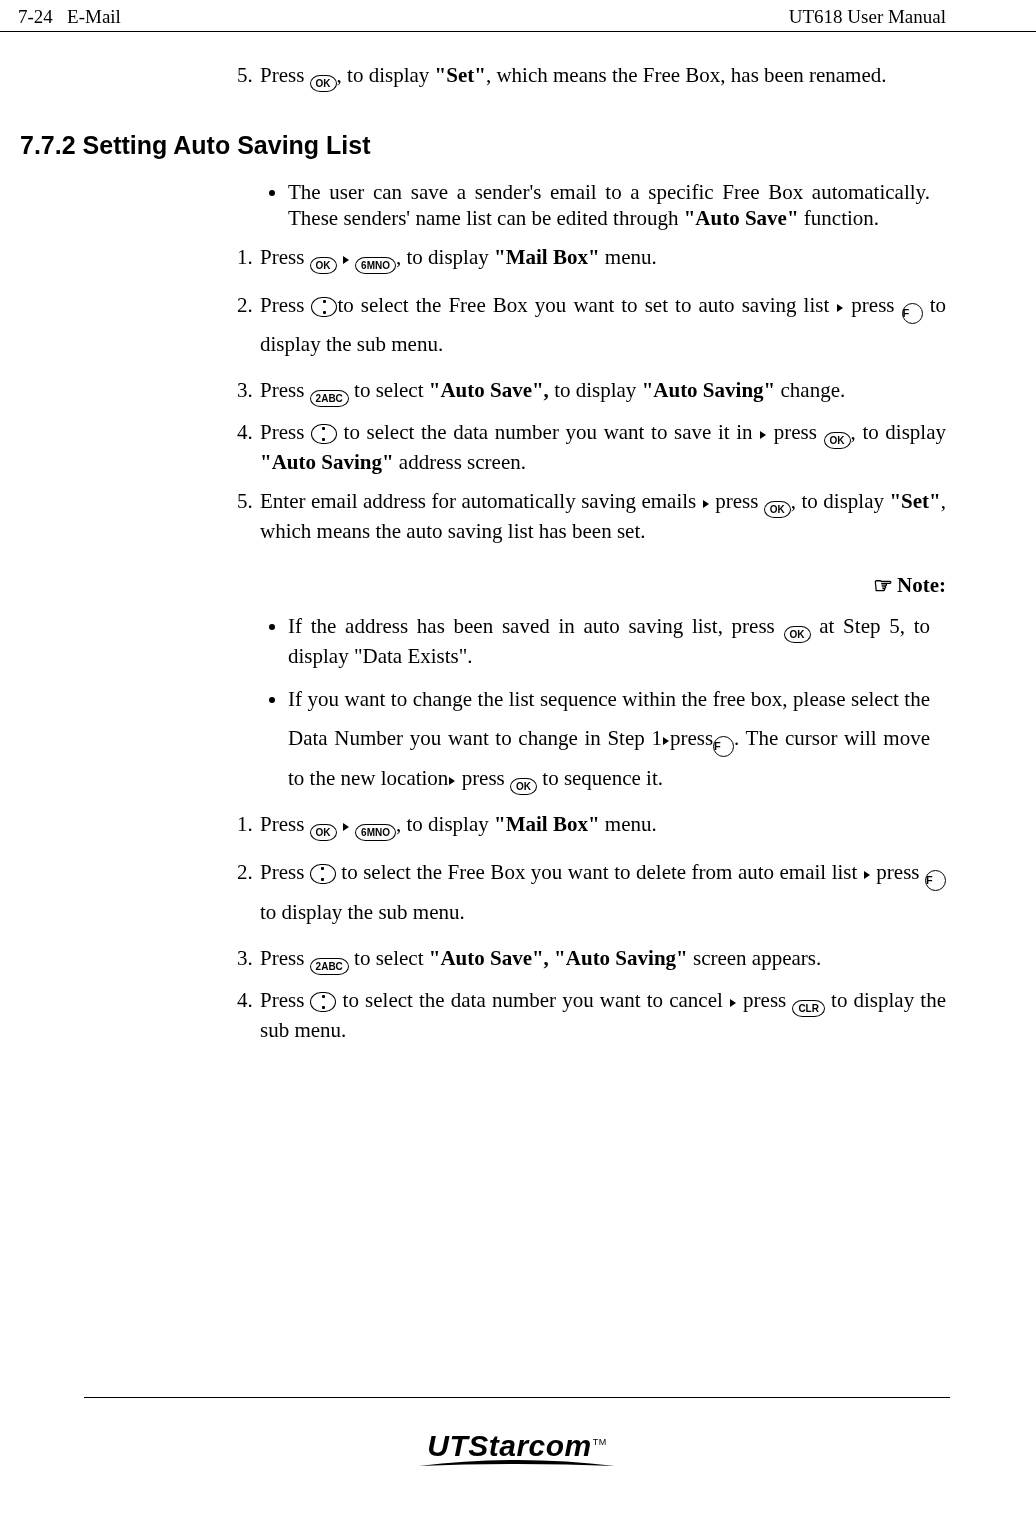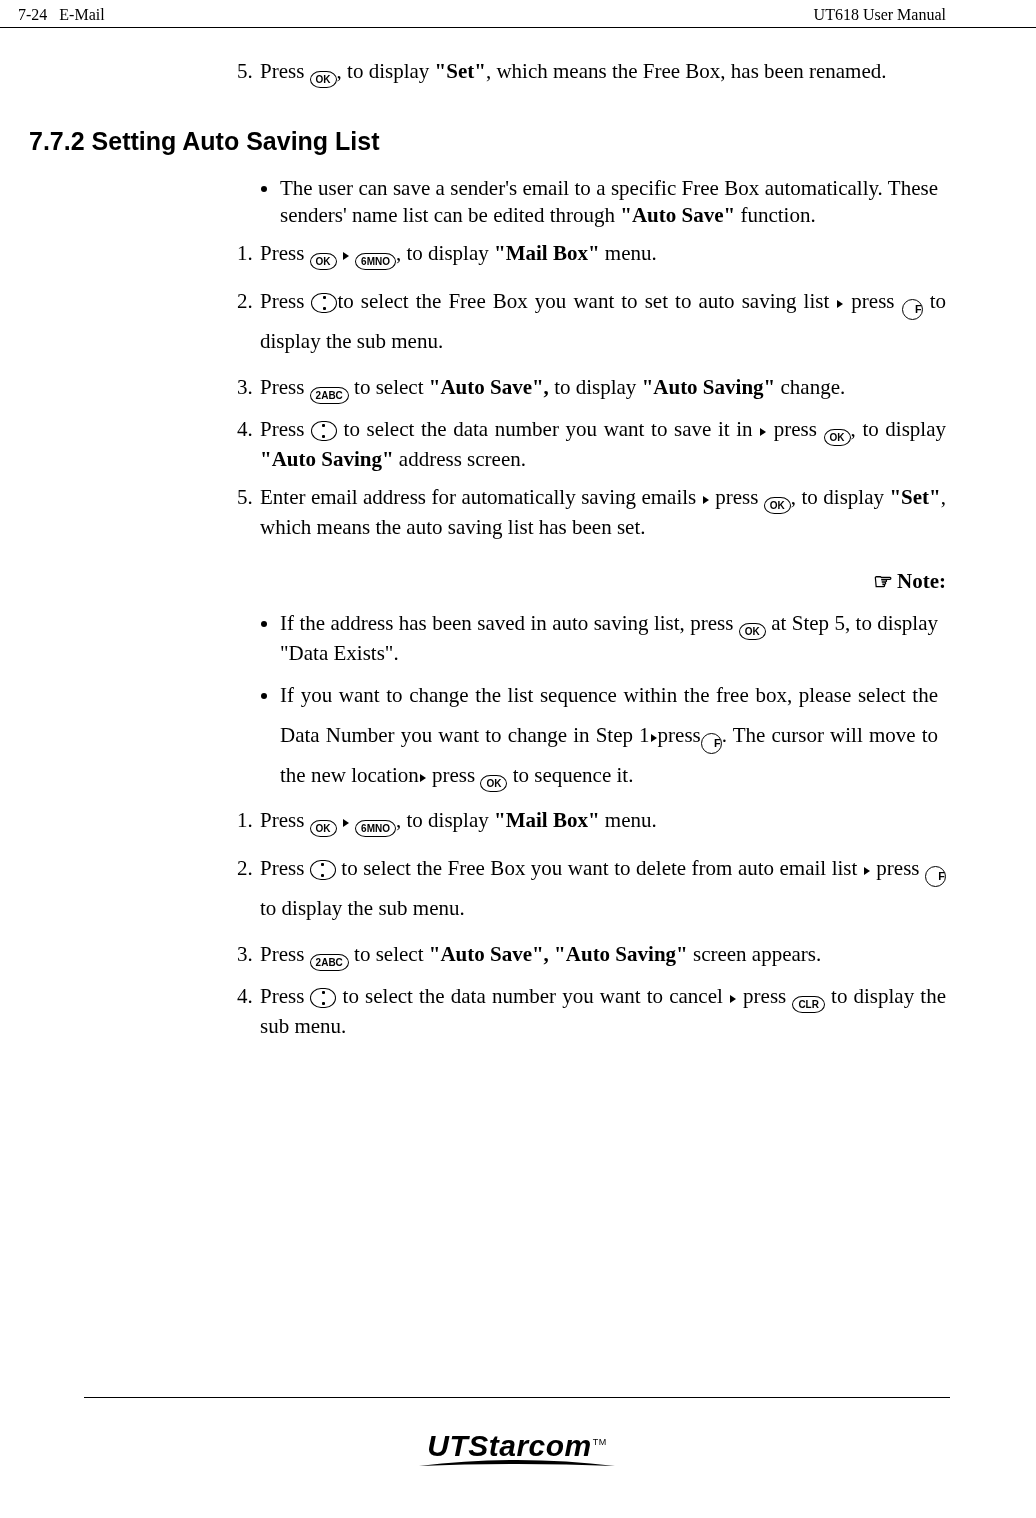--- a/index.html
+++ b/index.html
@@ -17,53 +17,53 @@
     width: 1036px;
     min-height: 1518px;
     position: relative;
     box-sizing: border-box;
     padding: 0 0 120px 0;
   }
   .hdr {
     display: flex;
     justify-content: space-between;
     padding: 5px 90px 2px 18px;
-    font-size: 16px;
+    font-size: 19px;
     border-bottom: 1px solid #000;
     margin-bottom: 30px;
   }
   .hdr .left { white-space: pre; }
   .content {
     padding-left: 230px;
     padding-right: 90px;
   }
   .section-heading {
     font-family: Arial, Helvetica, sans-serif;
     font-weight: bold;
     font-size: 25px;
     margin: 38px 0 18px 0;
-    padding-left: 29px;
+    padding-left: 20px;
   }
   ol.steps {
     list-style: decimal;
     margin: 0;
     padding-left: 28px;
   }
   ol.steps > li {
     margin: 12px 0;
     text-align: justify;
     padding-left: 2px;
   }
   ul.bullets {
     list-style: disc;
     margin: 0;
     padding-left: 42px;
   }
   ul.bullets > li {
-    margin: 10px 8px;
+    margin: 10px 16px;
     text-align: justify;
   }
   ul.sub-bullets {
     list-style: disc;
     margin: 8px 0 8px 40px;
     padding-left: 20px;
   }
   ul.sub-bullets > li {
     margin: 8px 0;
     text-align: justify;
@@ -76,21 +76,21 @@
     vertical-align: -5px;
     border: 1.5px solid #000;
     border-radius: 11px / 9px;
     padding: 0 5px;
     font-family: Arial, Helvetica, sans-serif;
     font-size: 10px;
     font-weight: bold;
     line-height: 15px;
     height: 17px;
     min-width: 26px;
-    text-align: right;
+    text-align: left;
     background: #fff;
     box-sizing: border-box;
     position: relative;
   }
   .key-single {
     min-width: 20px;
     width: 21px;
     height: 21px;
     border-radius: 50%;
     font-size: 11px;

